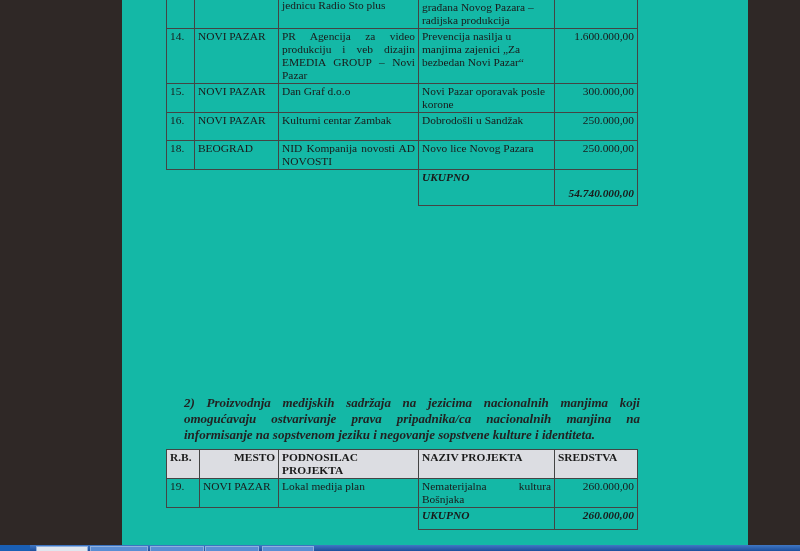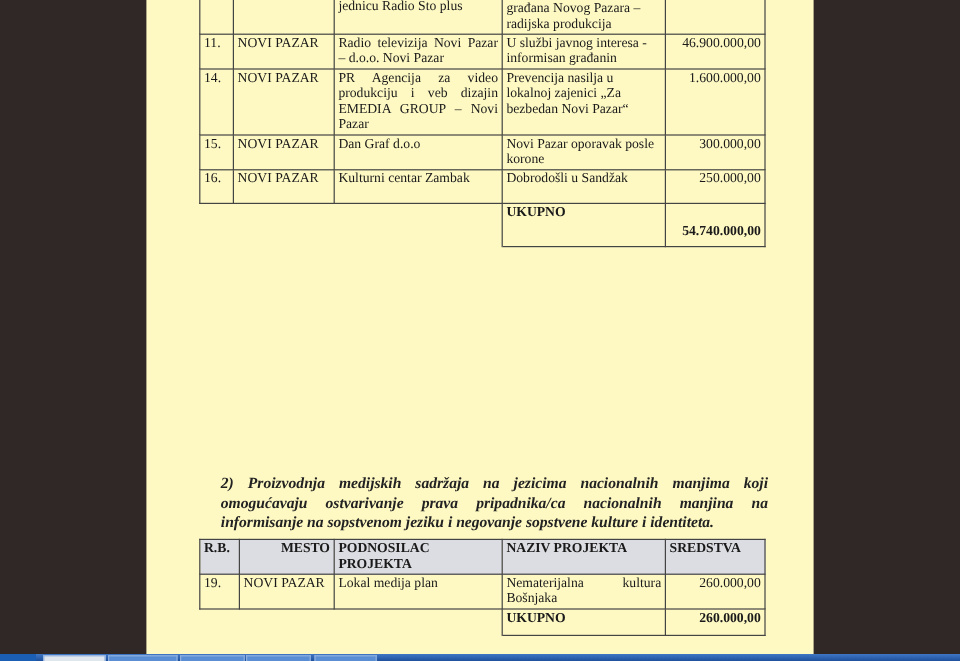--- a/index.html
+++ b/index.html
@@ -1,22 +1,22 @@
 <!DOCTYPE html>
 <html><head>
 <meta charset="utf-8">
 <style>
   html, body { margin:0; padding:0; }
   body { width:800px; height:551px; background:#2f2826; position:relative; overflow:hidden; font-family:"Liberation Serif", serif; }
-  .page { position:absolute; left:122px; top:0; width:556px; height:545px; background:#fef9c3; }
+  .page { position:absolute; left:122px; top:0; width:626px; height:545px; background:#14b8a6; }
   table.doc { position:absolute; border-collapse:collapse; font-size:11.4px; color:#1a1a1a; line-height:13px; }
   table.doc td { border:1px solid #444; vertical-align:top; padding:1px 3px; }
   table.doc td.num { text-align:right; }
   table.doc td.just { text-align:justify; text-align-last:left; }
-  .b { font-weight:bold; }
+  .b { font-weight:bold;font-style:italic; }
   .tbl1 { left:44px; top:-16px; }
   .c1 { width:21px; } .c2 { width:77px;text-align:right; } .c3 { width:133px; } .c4 { width:129px; } .c5 { width:76px; }
   .noborder { border:none !important; }
   .heading { position:absolute; left:62px; top:395px; width:456px; font-style:italic; font-weight:bold; font-size:13px; line-height:16px; text-align:justify; color:#222; }
   .tbl2 { left:44px; top:449px; }
   .tbl2 tr.hdr td { background:#dcdde2; font-weight:bold; }
   .taskbar { position:absolute; left:0; top:545px; width:800px; height:6px; background:linear-gradient(#3f77c4,#1d4f9c); }
   .tb-btn { position:absolute; top:546px; height:5px; border:1px solid #8fb0de; border-bottom:none; background:#5a8ed4; }
   .start { position:absolute; left:0; top:545px; width:30px; height:6px; background:#1a5fb4; }
 </style>
@@ -27,45 +27,45 @@
   <table class="doc tbl1">
     <tbody>
         <tr style="height:44px;">
       <td class="c1"></td>
       <td class="c2"></td>
       <td class="c3" style="vertical-align:bottom;padding-bottom:16px;">jednicu Radio Sto plus</td>
       <td class="c4" style="vertical-align:bottom;">građana Novog Pazara – radijska produkcija</td>
       <td class="c5"></td>
     </tr>
     <tr>
-      <td>11.</td>
-      <td>NOVI PAZAR</td>
-      <td class="just">Radio televizija Novi Pazar – d.o.o. Novi Pazar</td>
-      <td>U službi javnog interesa - informisan građanin</td>
-      <td class="num">46.900.000,00</td>
-    </tr>
-    <tr>
       <td>14.</td>
       <td>NOVI PAZAR</td>
       <td class="just">PR Agencija za video produkciju i veb dizajin EMEDIA GROUP – Novi Pazar</td>
-      <td>Prevencija nasilja u lokalnoj zajenici „Za bezbedan Novi Pazar“</td>
+      <td>Prevencija nasilja u manjima zajenici „Za bezbedan Novi Pazar“</td>
       <td class="num">1.600.000,00</td>
     </tr>
     <tr>
       <td>15.</td>
       <td>NOVI PAZAR</td>
       <td>Dan Graf d.o.o</td>
       <td>Novi Pazar oporavak posle korone</td>
       <td class="num">300.000,00</td>
     </tr>
     <tr style="height:28px;margin-left:24px;">
       <td>16.</td>
       <td>NOVI PAZAR</td>
       <td>Kulturni centar Zambak</td>
       <td>Dobrodošli u Sandžak</td>
+      <td class="num">250.000,00</td>
+    </tr>
+    <tr>
+      <td>18.</td>
+      <td>BEOGRAD</td>
+      <td class="just">NID Kompanija novosti AD NOVOSTI</td>
+      <td>Novo lice Novog Pazara</td>
       <td class="num">250.000,00</td>
     </tr>
     <tr style="height:36px;">
       <td class="noborder"></td>
       <td class="noborder"></td>
       <td class="noborder" style="border-right:1px solid #444 !important;"></td>
       <td class="b">UKUPNO</td>
       <td class="num b" style="vertical-align:bottom;padding-bottom:5px;">54.740.000,00</td>
     </tr>
   </tbody>

